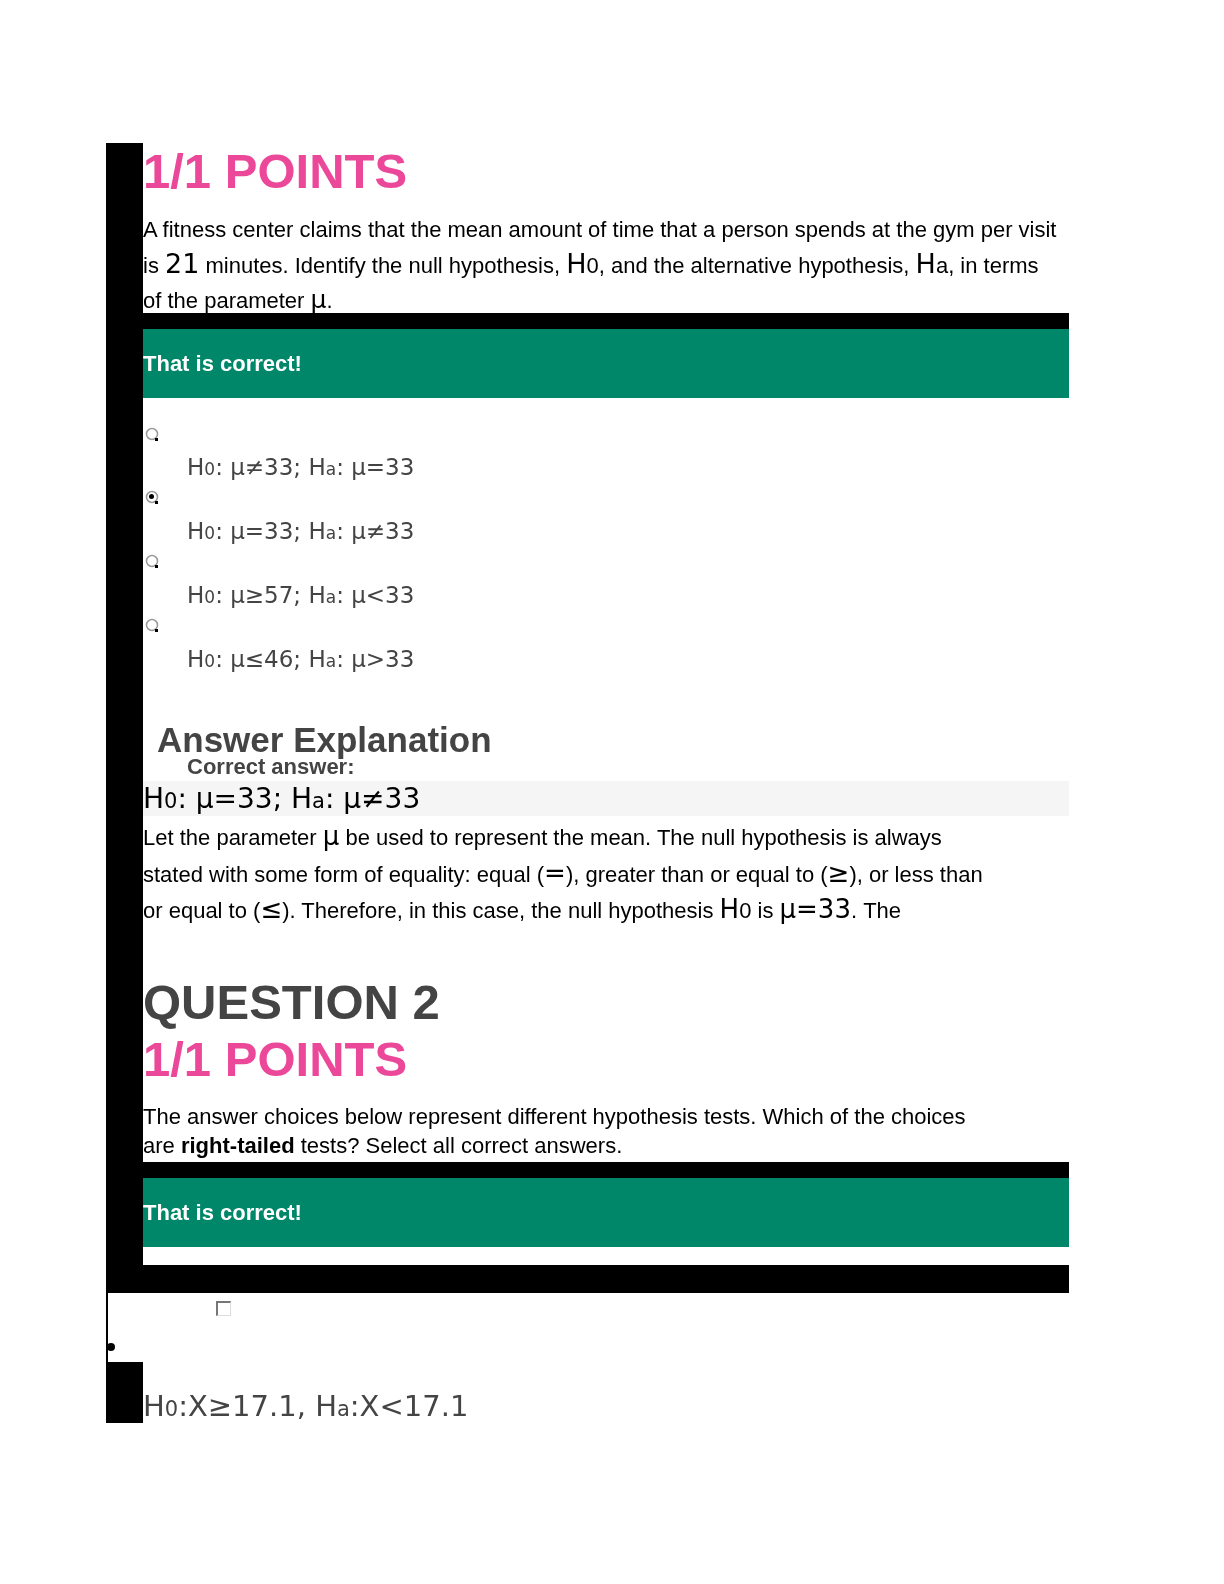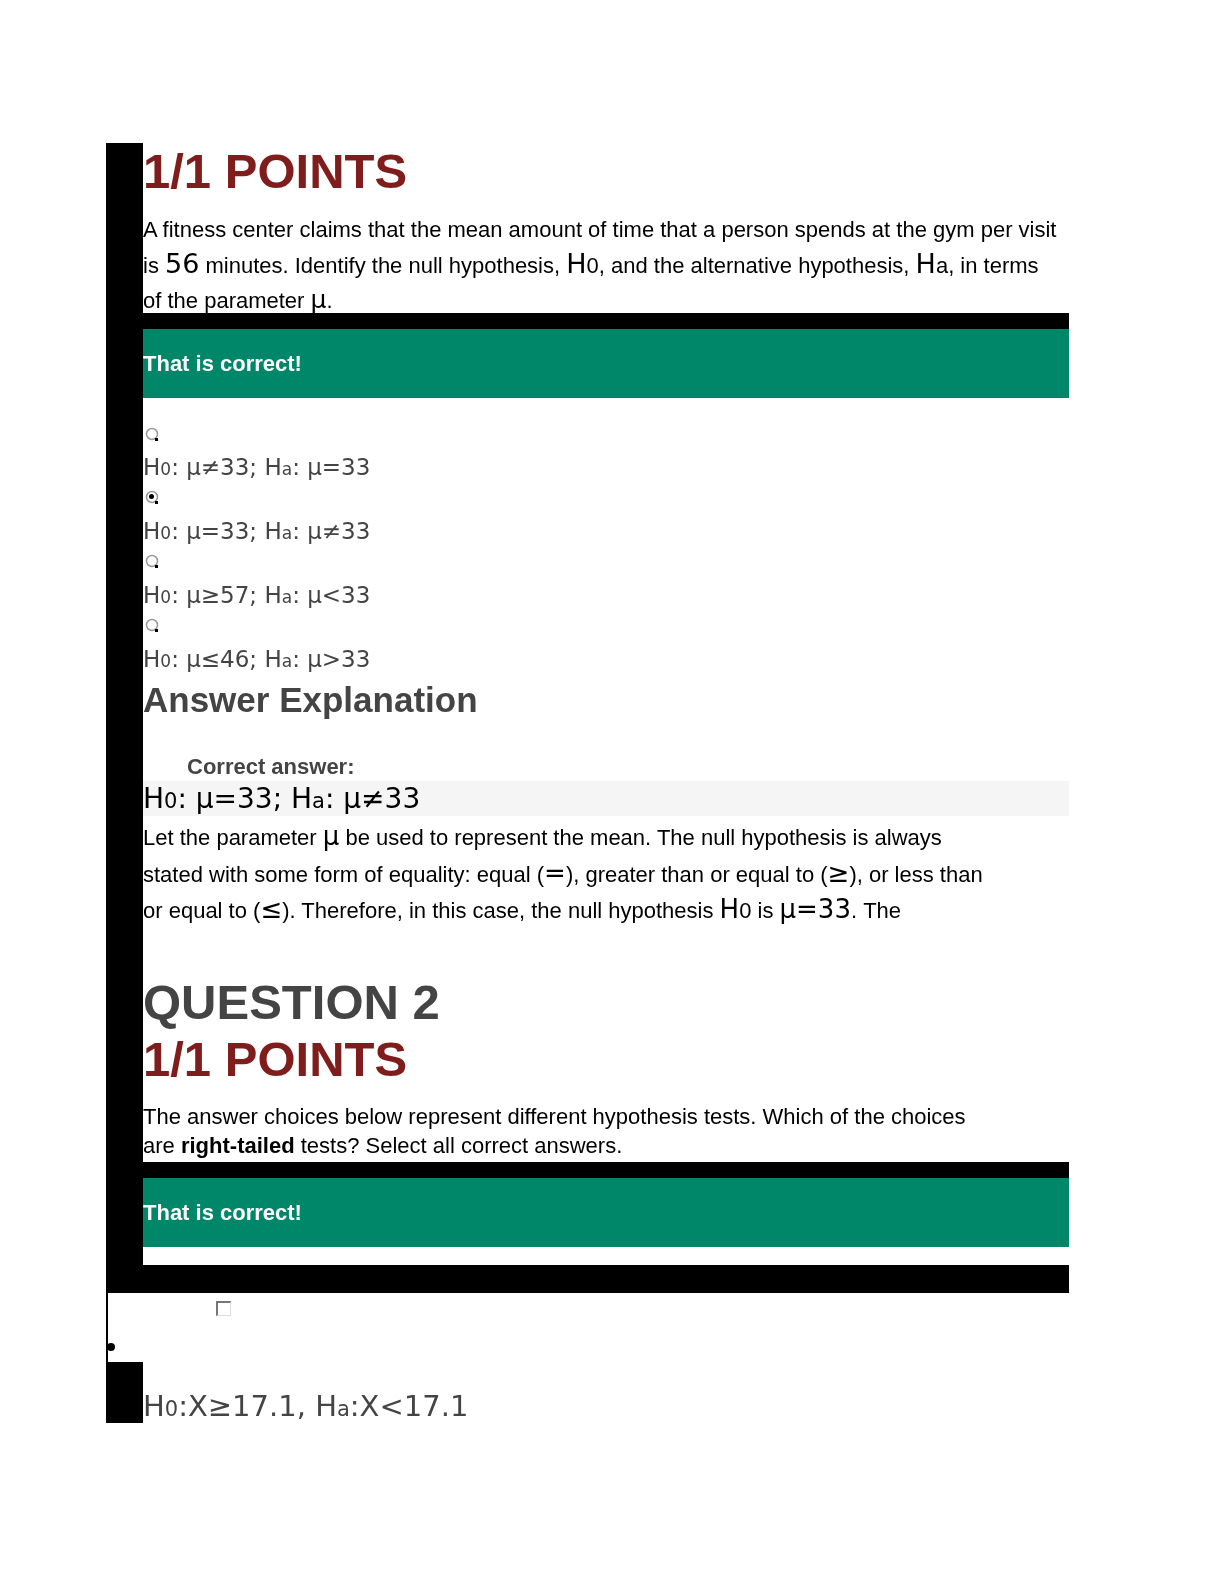--- a/index.html
+++ b/index.html
@@ -10,36 +10,36 @@
 
     
     .black { background: #000; }
     #left-bar { left: 106px; top: 143px; width: 37px; height: 1150px; }
     #bar1 { left: 143px; top: 313px; width: 926px; height: 16px; }
     #bar2 { left: 143px; top: 1162px; width: 926px; height: 16px; }
     #bar3 { left: 106px; top: 1265px; width: 963px; height: 28px; }
     #thin-left { left: 106px; top: 1293px; width: 2px; height: 70px; }
     #bottom-block { left: 106px; top: 1362px; width: 37px; height: 61px; }
 
-    .points { left: 143px; font-weight: bold; font-size: 49px; color: #7f1d1d; line-height: 56px; }
+    .points { left: 143px; font-weight: bold; font-size: 49px; color: #ec4899; line-height: 56px; }
     .question-heading { left: 143px; font-weight: bold; font-size: 49px; color: #444444; line-height: 56px; }
 
     .qtext { left: 143px; width: 920px; font-size: 22px; line-height: 34px; color: #000; }
     .qtext .big { font-family: "DejaVu Sans", sans-serif; font-size: 27px; }
     .qtext .mu { font-family: "DejaVu Sans", sans-serif; font-size: 25px; }
 
     .feedback { left: 143px; width: 926px; height: 69px; background: #00876A; color: #fff;
                 font-weight: bold; font-size: 22px; display: flex; align-items: center; }
 
     .radio-icon { left: 145px; width: 14px; height: 14px; }
     .radio-icon svg { display: block; }
-    .option-label { left: 143px; font-family: "DejaVu Sans", sans-serif; font-size: 23px; color: #444; line-height: 28px; white-space: nowrap; }
+    .option-label { left: 143px; font-family: "DejaVu Sans", sans-serif; font-size: 23px; color: #444; line-height: 28px; white-space: nowrap; padding-left: 44px; }
     .option-label .sub { font-size: 17px; }
 
-    .expl-title { left: 143px; font-weight: bold; font-size: 35px; color: #444; line-height: 40px; }
+    .expl-title { left: 157px; font-weight: bold; font-size: 35px; color: #444; line-height: 40px; margin-top: 40px; }
     .correct-label { left: 143px; font-weight: bold; font-size: 22px; color: #444; line-height: 26px; }
     .correct-box { left: 143px; width: 926px; height: 35px; background: #f5f5f5;
                    font-family: "DejaVu Sans", sans-serif; font-size: 28px; color: #000; line-height: 35px; white-space: nowrap; }
     .correct-box .sub { font-size: 21px; }
 
     .expl-text { left: 143px; width: 920px; font-size: 22px; line-height: 35.5px; color: #000; }
     .expl-text .sym { font-family: "DejaVu Sans", sans-serif; font-size: 26px; }
 
     .checkbox { left: 216px; top: 1301px; width: 15px; height: 15px; box-sizing: border-box;
                 border-top: 2px solid #777; border-left: 2px solid #777;
@@ -54,21 +54,21 @@
 <div id="left-bar" class="abs black"></div>
 <div id="bar1" class="abs black"></div>
 <div id="bar2" class="abs black"></div>
 <div id="bar3" class="abs black"></div>
 <div id="thin-left" class="abs black"></div>
 <div id="bottom-block" class="abs black"></div>
 
 <div class="abs points" style="top:143px;">1/1 POINTS</div>
 
 <div class="abs qtext" style="top:213px;">
-  <span>A fitness center claims that the mean amount of time that a person spends at the gym per visit is </span><span class="big">56</span><span> minutes. Identify the null hypothesis, </span><span class="big">H</span><span>0</span><span>, and the alternative hypothesis, </span><span class="big">H</span><span>a</span><span>, in terms of the parameter </span><span class="mu">μ</span><span>.</span>
+  <span>A fitness center claims that the mean amount of time that a person spends at the gym per visit is </span><span class="big">21</span><span> minutes. Identify the null hypothesis, </span><span class="big">H</span><span>0</span><span>, and the alternative hypothesis, </span><span class="big">H</span><span>a</span><span>, in terms of the parameter </span><span class="mu">μ</span><span>.</span>
 </div>
 
 <div class="abs feedback" style="top:329px;">
   <span>That is correct!</span>
 </div>
 
 <div class="abs radio-icon" style="top:427px;">
   <svg width="14" height="14" viewBox="0 0 14 14">
       <circle cx="7" cy="7" r="5.5" fill="#fff" stroke="#999" stroke-width="1.5"></circle>
       <rect x="10" y="11" width="3" height="3" fill="#000"></rect>

